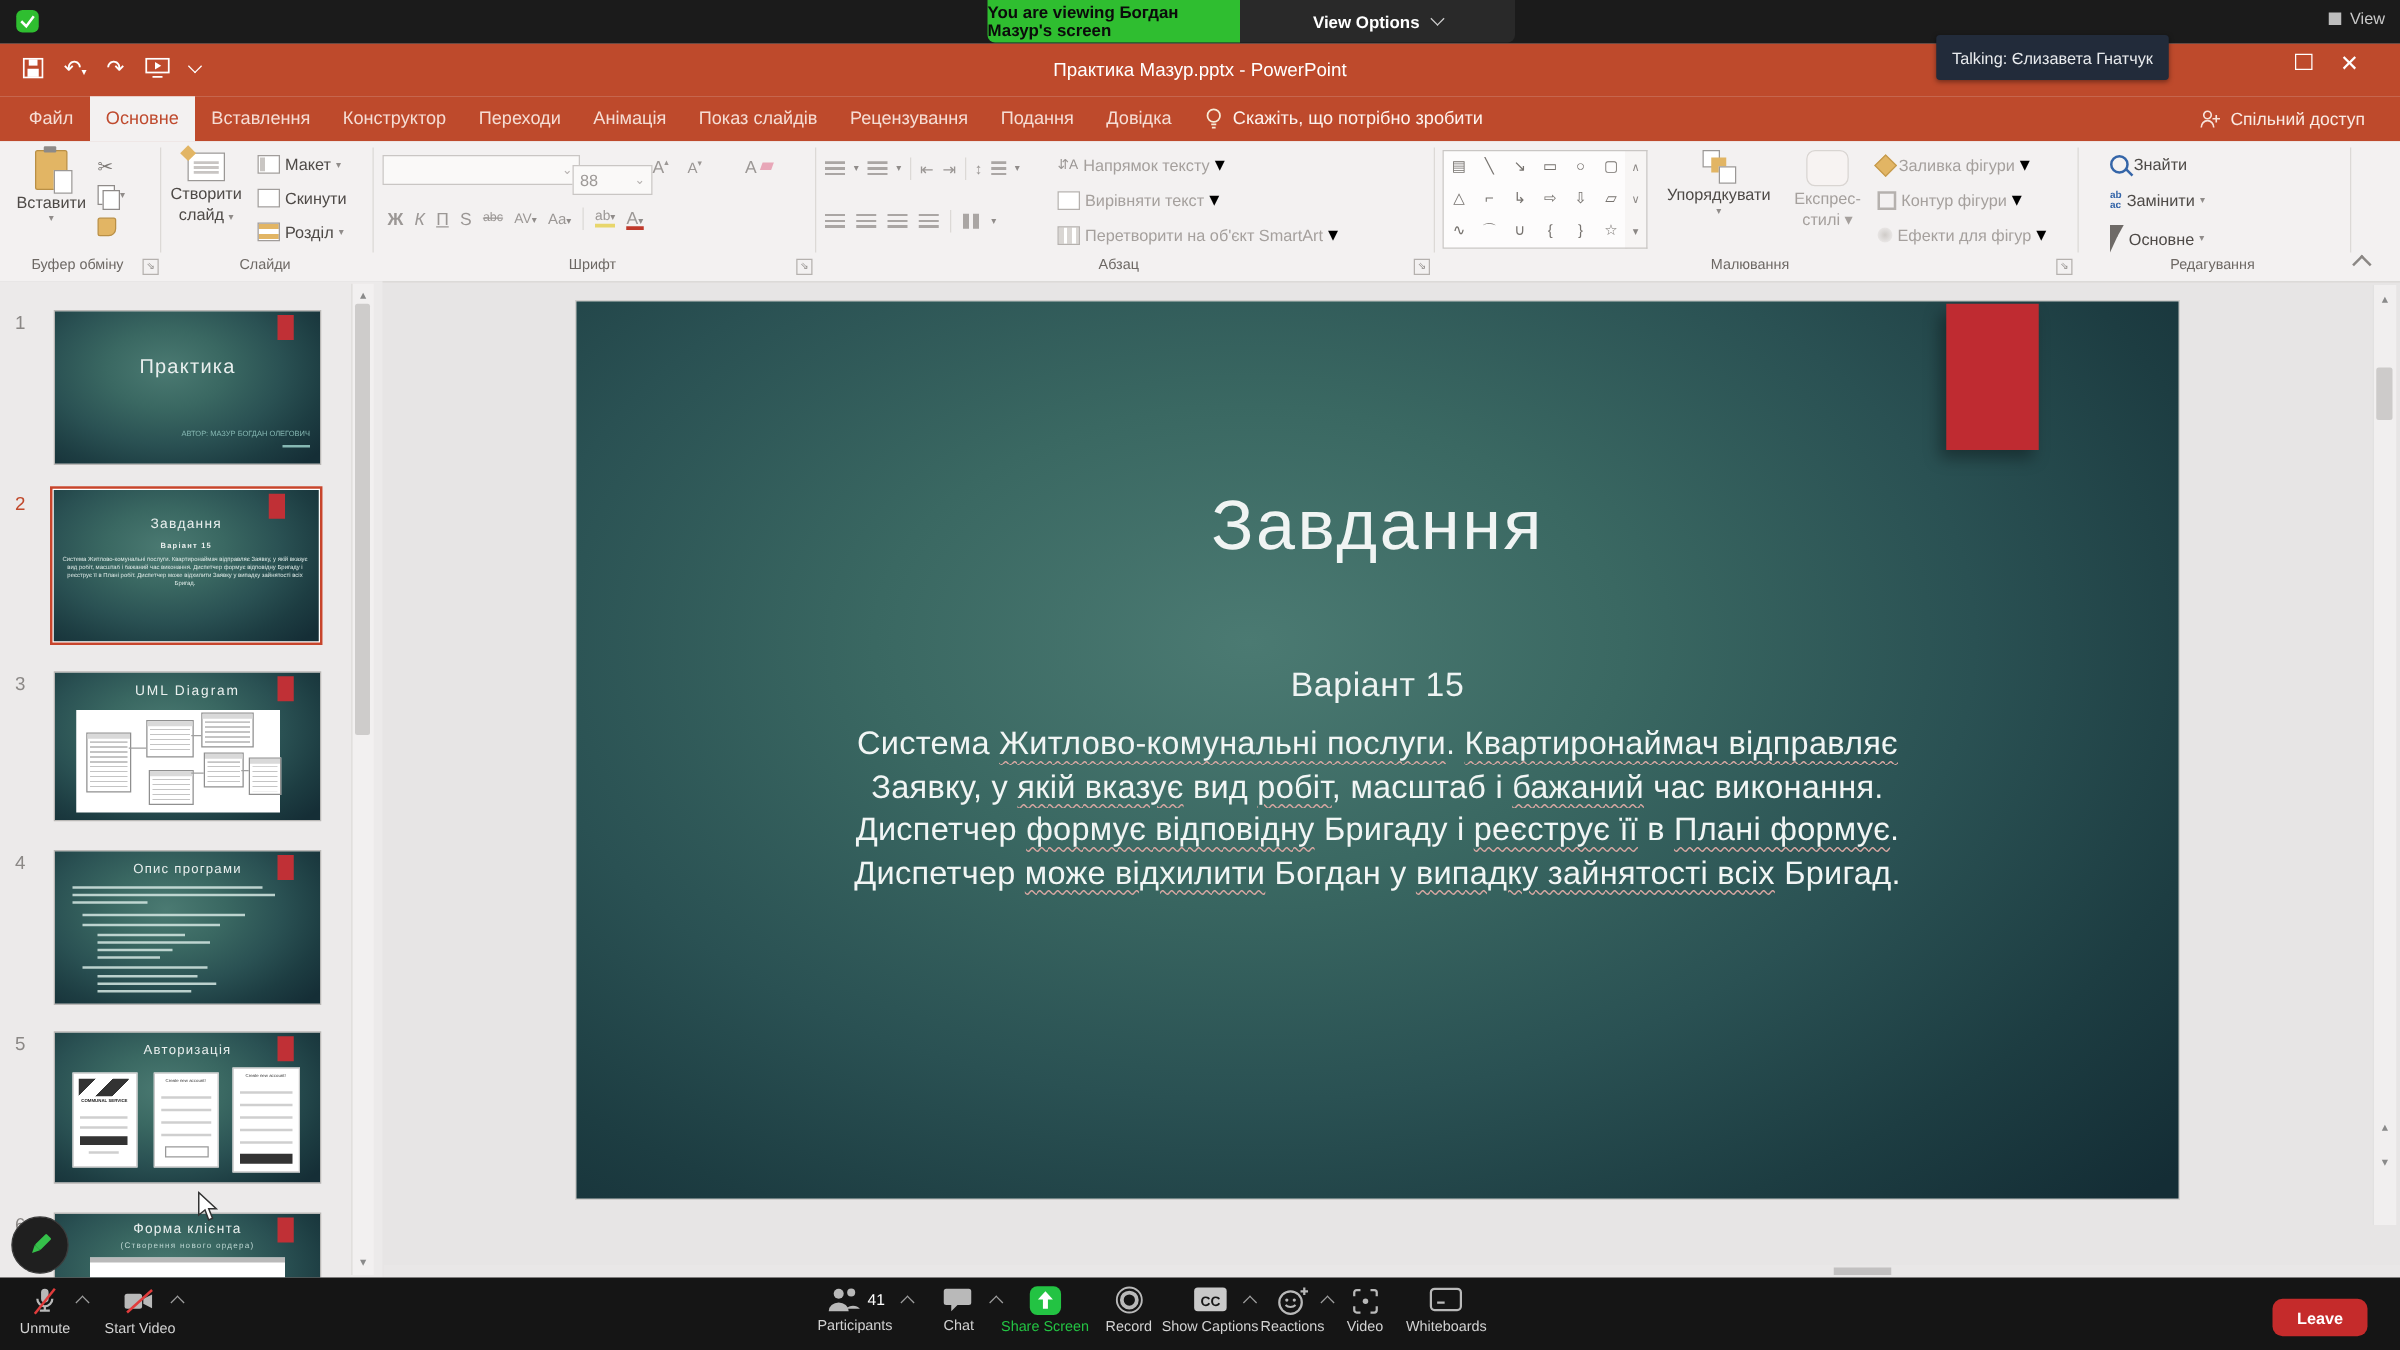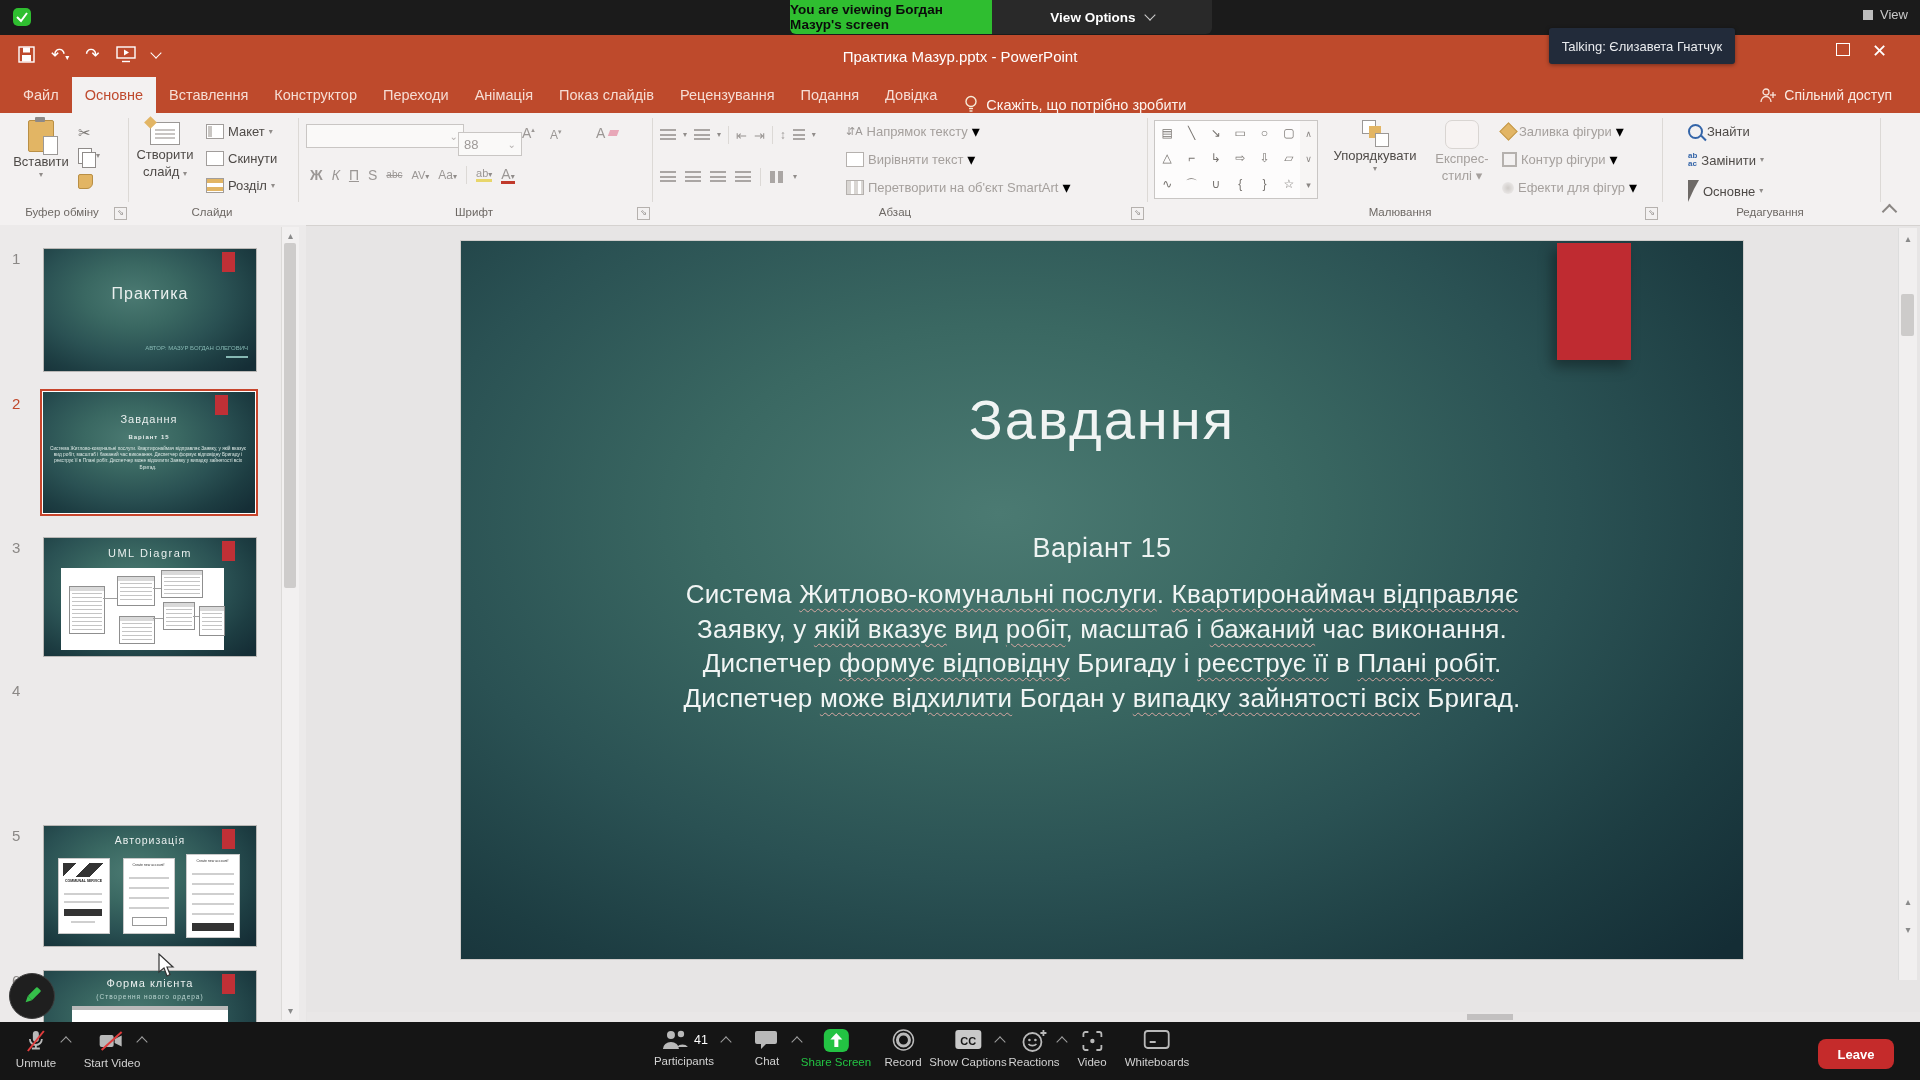--- a/index.html
+++ b/index.html
@@ -14,21 +14,21 @@
 
 .tbar{left:0;top:35px;width:1920px;height:42px;background:#be4a2c}
 .qat{left:18px;top:44px;display:flex;align-items:center;gap:16px}
 .ttl{left:0;top:35px;width:1920px;height:42px;display:flex;align-items:center;justify-content:center;color:#fff;font-size:15px;pointer-events:none}
 .wctl{color:#fff;font-size:16px}
 .toast{left:1549px;top:28px;width:186px;height:36px;background:#222b3a;border-radius:3px;color:#e9ebee;font-size:13px;display:flex;align-items:center;justify-content:center;z-index:50;box-shadow:0 1px 4px rgba(0,0,0,.4)}
 
 .tabs{left:0;top:77px;width:1920px;height:36px;background:#be4a2c;display:flex;align-items:stretch;padding-left:10px}
 .tab{padding:0 13px;display:flex;align-items:center;color:#f6ddd4;font-size:14.5px;white-space:nowrap}
 .tab.act{background:#f3f1f1;color:#bf4a2e}
-.tellme{display:flex;align-items:flex-end;gap:8px;color:#fdf3ee;font-size:14.5px;margin-left:14px}
+.tellme{display:flex;align-items:center;gap:8px;color:#fdf3ee;font-size:14.5px;margin-left:14px}
 .share{position:absolute;right:28px;top:77px;height:36px;display:flex;align-items:center;gap:7px;color:#faeae2;font-size:14px}
 
 .ribbon{left:0;top:113px;width:1920px;height:112px;background:#f3f1f1;border-bottom:1px solid #d5d2d0}
 .sep{position:absolute;top:118px;height:84px;width:1px;background:#dcd9d6}
 .rlbl{font-size:13px;color:#4e4a47;white-space:nowrap}
 .rdis{color:#a5a09d}
 .glbl{position:absolute;top:206px;font-size:11.5px;color:#6d6864;white-space:nowrap;transform:translateX(-50%)}
 .dl{position:absolute;top:207px;width:11px;height:11px;border:1px solid #b5b1ae;color:#8b8784;font-size:8px;line-height:9px;text-align:center}
 .rrow{position:absolute;display:flex;align-items:center;gap:4px;white-space:nowrap}
 .rbig{position:absolute;display:flex;flex-direction:column;align-items:center;gap:2px}
@@ -411,20 +411,37 @@
         <div class="ub" style="left:102px;top:34px;width:30px;height:26px"></div>
         <div class="ub" style="left:138px;top:38px;width:24px;height:28px"></div>
         <div style="position:absolute;left:42px;top:30px;width:14px;height:1px;background:#9f9f9f"></div>
         <div style="position:absolute;left:92px;top:20px;width:8px;height:1px;background:#9f9f9f"></div>
         <div style="position:absolute;left:92px;top:50px;width:10px;height:1px;background:#9f9f9f"></div>
         <div style="position:absolute;left:132px;top:48px;width:6px;height:1px;background:#9f9f9f"></div>
       </div>
     </div>
 
     <div class="num" style="top:457px">4</div>
+    <div class="thumb" style="top:455px;height:122px">
+      <div class="thr"></div>
+      <div class="thtitle" style="top:8px;font-size:10.5px">Опис програми</div>
+      <div class="bar" style="left:14px;top:28px;width:152px"></div>
+        <div class="bar" style="left:14px;top:34px;width:162px"></div>
+        <div class="bar" style="left:14px;top:40px;width:60px"></div>
+      <div class="bar" style="left:22px;top:50px;width:130px"></div>
+        <div class="bar" style="left:22px;top:58px;width:110px"></div>
+      <div class="bar" style="left:34px;top:66px;width:70px"></div>
+        <div class="bar" style="left:34px;top:72px;width:90px"></div>
+        <div class="bar" style="left:34px;top:78px;width:60px"></div>
+        <div class="bar" style="left:34px;top:84px;width:50px"></div>
+      <div class="bar" style="left:22px;top:92px;width:100px"></div>
+      <div class="bar" style="left:34px;top:99px;width:80px"></div>
+        <div class="bar" style="left:34px;top:105px;width:95px"></div>
+        <div class="bar" style="left:34px;top:111px;width:75px"></div>
+    </div>
 
     <div class="num" style="top:602px">5</div>
     <div class="thumb" style="top:600px;height:120px">
       <div class="thr"></div>
       <div class="thtitle" style="top:8px;font-size:10.5px">Авторизація</div>
       <div class="card" style="left:14px;top:32px;width:50px;height:74px">
         <div style="position:absolute;left:4px;top:4px;width:40px;height:14px;background:linear-gradient(135deg,#333 25%,transparent 25%,transparent 50%,#333 50%,#333 75%,transparent 75%)"></div>
         <div class="sc" style="left:2px;top:20px;width:90px;font-size:7px;font-weight:bold;color:#222;text-align:center">COMMUNAL SERVICE</div>
         <div class="cline" style="left:5px;top:34px;width:38px"></div>
           <div class="cline" style="left:5px;top:42px;width:38px"></div>
@@ -465,21 +482,21 @@
     </div>
   </div>
 
   <div class="a canvas">
     <div class="redrect"></div>
     <div class="sl-title">Завдання</div>
     <div class="sl-sub">Варіант 15</div>
     <div class="sl-body">
       <div><span>Система </span><span class="wv">Житлово-комунальні послуги</span><span>. </span><span class="wv">Квартиронаймач відправляє</span></div>
       <div><span>Заявку, у </span><span class="wv">якій вказує</span><span> вид </span><span class="wv">робіт</span><span>, масштаб і </span><span class="wv">бажаний</span><span> час виконання.</span></div>
-      <div><span>Диспетчер </span><span class="wv">формує відповідну</span><span> Бригаду і </span><span class="wv">реєструє її</span><span> в </span><span class="wv">Плані робіт</span><span>.</span></div>
+      <div><span>Диспетчер </span><span class="wv">формує відповідну</span><span> Бригаду і </span><span class="wv">реєструє її</span><span> в </span><span class="wv">Плані формує</span><span>.</span></div>
       <div><span>Диспетчер </span><span class="wv">може відхилити</span><span> Богдан у </span><span class="wv">випадку зайнятості всіх</span><span> Бригад.</span></div>
     </div>
   </div>
 
   <div class="a vsc">
     <div style="position:absolute;top:5px;width:100%;text-align:center">▴</div>
     <div style="position:absolute;top:66px;left:2px;width:13px;height:42px;background:#cdcbca;border-radius:2px"></div>
     <div style="position:absolute;top:668px;width:100%;text-align:center">▴</div>
     <div style="position:absolute;top:696px;width:100%;text-align:center">▾</div>
   </div>

